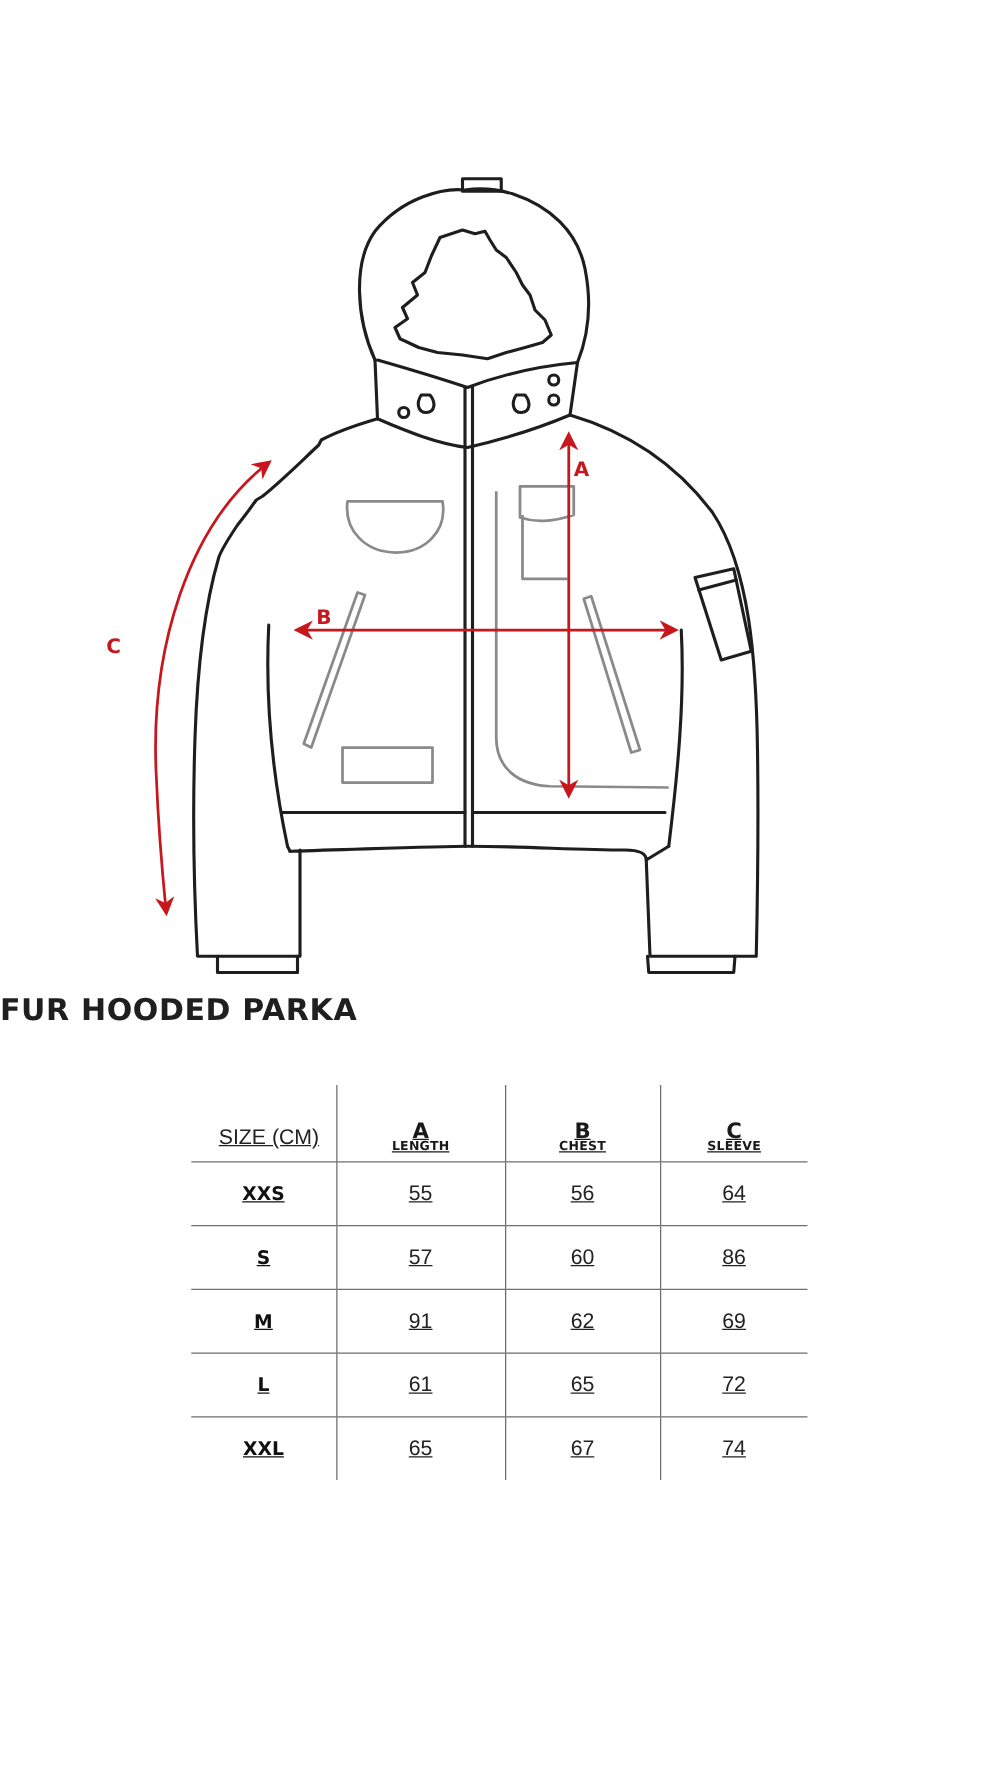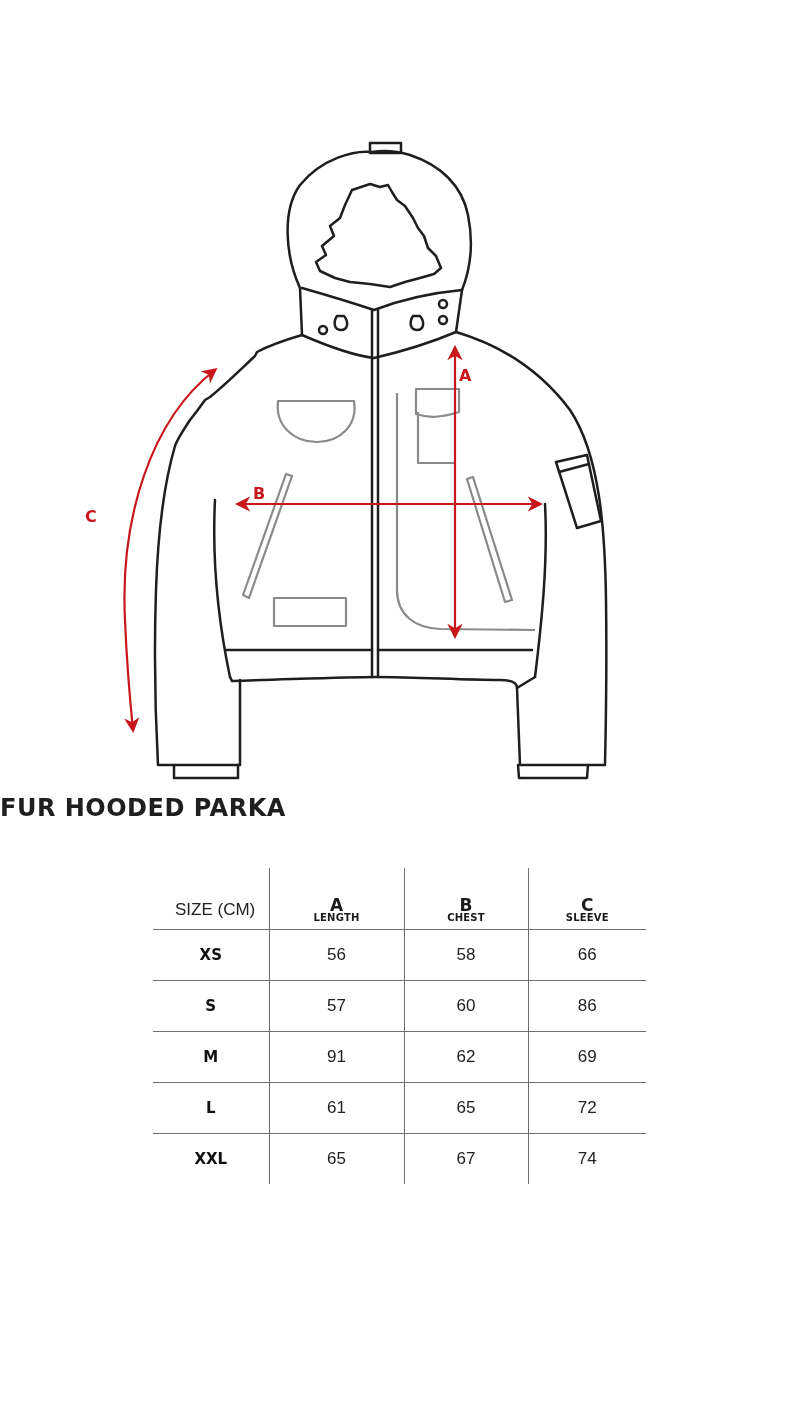--- a/index.html
+++ b/index.html
@@ -3,21 +3,21 @@
   <meta charset="utf-8">
   <style>
     html, body { margin: 0; padding: 0; background: #ffffff; }
     body { width: 800px; height: 1421px; position: relative; overflow: hidden; font-family: "Liberation Sans", sans-serif; color: #1a1a1a; }
     .illustration { position: absolute; left: 0; top: 0; width: 800px; height: 790px; }
     .illustration svg { width: 800px; height: 790px; display: block; }
     .title { position: absolute; left: 0; top: 794px; width: 800px; text-align: left; font-family: "DejaVu Sans", sans-serif; font-weight: bold; font-size: 24px; letter-spacing: 0.5px; color: #1f1f1f; }
     .size-table { position: absolute; left: 153px; top: 868px; width: 493px; }
     table { border-collapse: collapse; width: 493px; table-layout: fixed; }
     col.c0 { width: 116px; } col.c1 { width: 135px; } col.c2 { width: 124px; } col.c3 { width: 118px; }
-    th, td { text-align: center; padding: 0; border-right: 1px solid #6e6e6e; border-bottom: 1px solid #6e6e6e; }
+    th, td { text-align: center; padding: 0; border-right: 1px solid #6e6e6e; border-bottom: 1px solid #6e6e6e; text-decoration: underline; }
     th:last-child, td:last-child { border-right: none; }
     tr.body-row:last-child td { border-bottom: none; }
     thead th { height: 52px; vertical-align: bottom; padding-bottom: 6px; font-weight: normal; }
     thead th.size-head { text-align: left; font-size: 17px; padding-bottom: 9px; padding-left: 22px; color: #222; }
     .col-letter { display: block; font-family: "DejaVu Sans", sans-serif; font-weight: bold; font-size: 17px; line-height: 16px; }
     .col-sub { display: block; font-family: "DejaVu Sans", sans-serif; font-weight: bold; font-size: 10px; line-height: 10px; letter-spacing: 0.2px; }
     tbody td { height: 50px; font-size: 17px; color: #222; }
     tbody td.size-cell { font-family: "DejaVu Sans", sans-serif; font-weight: bold; font-size: 15px; color: #111; }
   </style>
 </head>
@@ -122,24 +122,24 @@
           <span class="col-sub">CHEST</span>
         </th>
         <th>
           <span class="col-letter">C</span>
           <span class="col-sub">SLEEVE</span>
         </th>
       </tr>
     </thead>
     <tbody>
       <tr class="body-row">
-        <td class="size-cell">XS</td>
+        <td class="size-cell">XXS</td>
+        <td>55</td>
         <td>56</td>
-        <td>58</td>
-        <td>66</td>
+        <td>64</td>
       </tr>
       <tr class="body-row">
         <td class="size-cell">S</td>
         <td>57</td>
         <td>60</td>
         <td>86</td>
       </tr>
       <tr class="body-row">
         <td class="size-cell">M</td>
         <td>91</td>

